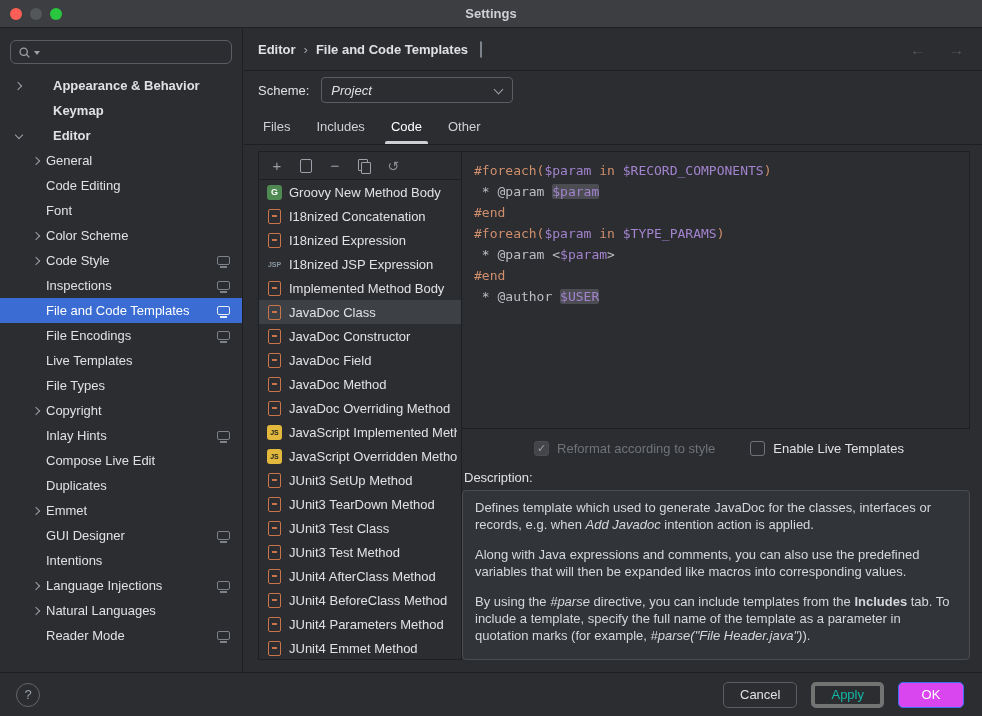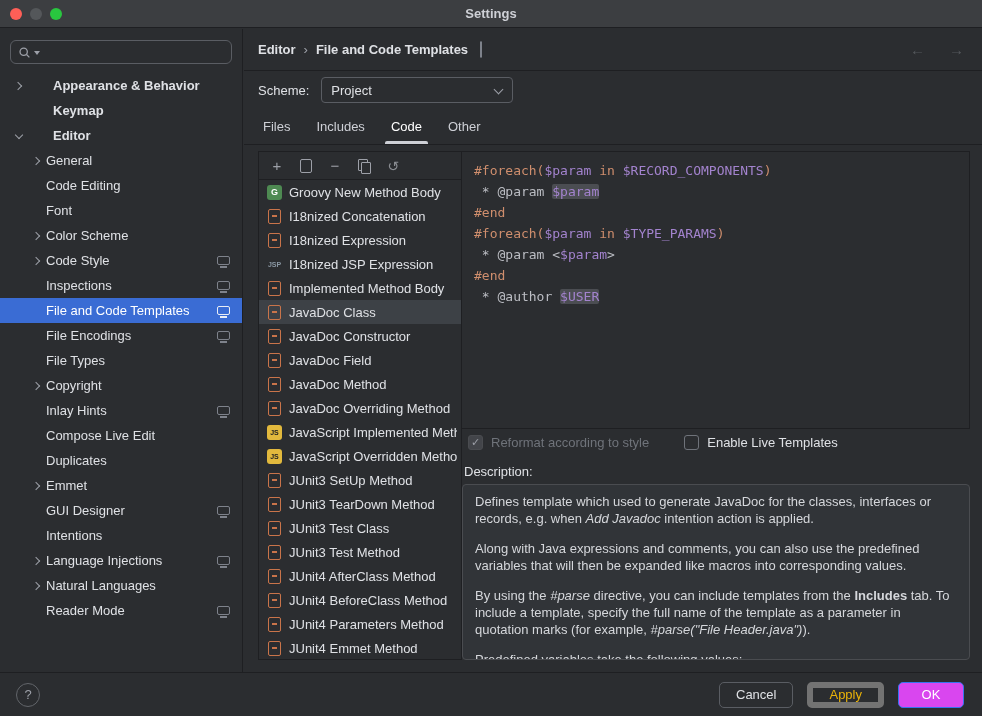--- a/index.html
+++ b/index.html
@@ -41,21 +41,21 @@
   .main{position:absolute;top:29px;left:244px;right:0;bottom:44px;display:flex;flex-direction:column;}
   .header-row{height:42px;flex:none;display:flex;align-items:center;padding:0 18px 0 14px;border-bottom:1px solid #1E1F22;}
   .crumb{font-weight:bold;color:#DFE1E5;cursor:default;}
   .crumb-sep{color:#9DA0A8;margin:0 8px;}
   .crumb-screen{margin-left:12px;}
   .crumb-screen .screen-icon{margin:0;}
   .nav{margin-left:auto;display:flex;gap:24px;}
   .nav-btn{color:#55585C;font-size:15px;line-height:1;cursor:default;}
 
   .scheme-row{height:38px;flex:none;display:flex;align-items:center;padding:0 14px;gap:12px;}
-  .select{width:192px;height:26px;border:1px solid #5A5D63;border-radius:4px;display:flex;align-items:center;padding:0 9px;background:#2B2D30;color:#DFE1E5;cursor:default;}
+  .select{width:192px;height:26px;border:1px solid #5A5D63;border-radius:4px;display:flex;align-items:center;padding:0 9px;background:#2B2D30;color:#DFE1E5;cursor:default;font-style:italic;}
   .dd-chev{margin-left:auto;width:10px;height:10px;position:relative;}
   .dd-chev::before{content:'';position:absolute;top:1px;left:2px;width:6px;height:6px;border-right:1.5px solid #9DA0A8;border-bottom:1.5px solid #9DA0A8;transform:rotate(45deg);}
 
   .tabs{height:36px;flex:none;display:flex;align-items:stretch;padding:0 6px;border-bottom:1px solid #1E1F22;}
   .tab{padding:0 13px;display:flex;align-items:center;position:relative;color:#CED0D6;cursor:default;}
   .tab.selected{color:#FFFFFF;}
   .tab.selected::after{content:'';position:absolute;left:7px;right:7px;bottom:0;height:3px;border-radius:2px 2px 0 0;background:#CED0D6;}
 
   .content{flex:1;display:flex;margin:6px 12px 12px 14px;min-height:0;}
 
@@ -82,41 +82,41 @@
 
   .editor-col{flex:1;display:flex;flex-direction:column;min-width:0;min-height:0;}
   .code-editor{height:278px;flex:none;border:1px solid #1E1F22;border-left:none;background:#2B2D30;padding:8px 12px;font-family:"DejaVu Sans Mono","Liberation Mono",monospace;font-size:13px;line-height:21px;overflow:hidden;cursor:text;}
   .code-line{white-space:pre;}
   .tok-dir{color:#CF8E6D;}
   .tok-kw{color:#CF8E6D;}
   .tok-var{color:#A383CE;}
   .tok-varhl{color:#A383CE;background:#4B4D52;border-radius:2px;}
   .tok-plain{color:#BCBEC4;}
 
-  .options-row{height:26px;flex:none;display:flex;align-items:center;gap:35px;padding-left:6px;}
+  .options-row{height:26px;flex:none;display:flex;align-items:center;gap:35px;margin-top:6px;padding-left:6px;justify-content:center;}
   .option{display:flex;align-items:center;gap:8px;cursor:default;}
   .cb{width:15px;height:15px;border-radius:3px;border:1px solid #6F737A;display:flex;align-items:center;justify-content:center;flex:none;background:transparent;}
   .cb::after{content:'✓';font-size:11px;color:#9DA0A8;visibility:hidden;line-height:1;}
   .option.checked .cb::after{visibility:visible;}
   .option.disabled{color:#6F737A;}
   .option.disabled .cb{background:#43454A;border-color:#4A4C50;}
 
   .desc-label{flex:none;margin:9px 0 5px 2px;color:#DFE1E5;}
   .desc-box{flex:1;min-height:0;border:1px solid #4A4C50;border-radius:4px;background:#313438;padding:8px 12px;overflow:hidden;line-height:17px;color:#D5D7DB;}
   .desc-p{margin-bottom:13px;}
   .seg-i{font-style:italic;}
   .seg-b{font-weight:bold;}
 
   
   .footer{position:absolute;left:0;right:0;bottom:0;height:44px;background:#2B2D30;border-top:1px solid #1E1F22;display:flex;align-items:center;padding:0 18px 0 16px;}
   .help-btn{width:24px;height:24px;border-radius:50%;border:1px solid #62656A;color:#9DA0A8;display:flex;align-items:center;justify-content:center;font-size:13px;cursor:default;}
   .footer-buttons{margin-left:auto;display:flex;gap:14px;}
   .btn{height:26px;min-width:66px;padding:0 16px;border-radius:5px;display:flex;align-items:center;justify-content:center;cursor:default;}
   .btn-cancel{border:1px solid #5A5D63;color:#DFE1E5;background:transparent;}
-  .btn-apply{border:6px solid #737373;color:#eab308;background:transparent;}
+  .btn-apply{border:4px solid #737373;color:#14b8a6;background:transparent;}
   .btn-ok{background:#d946ef;border:1px solid #3574F0;color:#FFFFFF;}
 </style>
 </head>
 <body>
 
 <div class="window">
 
   <div class="titlebar">
     <div class="traffic">
       <span class="dot red"></span>
@@ -176,20 +176,24 @@
         </div>
         <div class="tree-row child selected">
           <span class="chev empty"></span>
           <span class="tree-label">File and Code Templates</span>
           <span class="screen-icon"></span>
         </div>
         <div class="tree-row child">
           <span class="chev empty"></span>
           <span class="tree-label">File Encodings</span>
           <span class="screen-icon"></span>
+        </div>
+        <div class="tree-row child">
+          <span class="chev empty"></span>
+          <span class="tree-label">Live Templates</span>
         </div>
         <div class="tree-row child">
           <span class="chev empty"></span>
           <span class="tree-label">File Types</span>
         </div>
         <div class="tree-row child">
           <span class="chev right"></span>
           <span class="tree-label">Copyright</span>
         </div>
         <div class="tree-row child">

